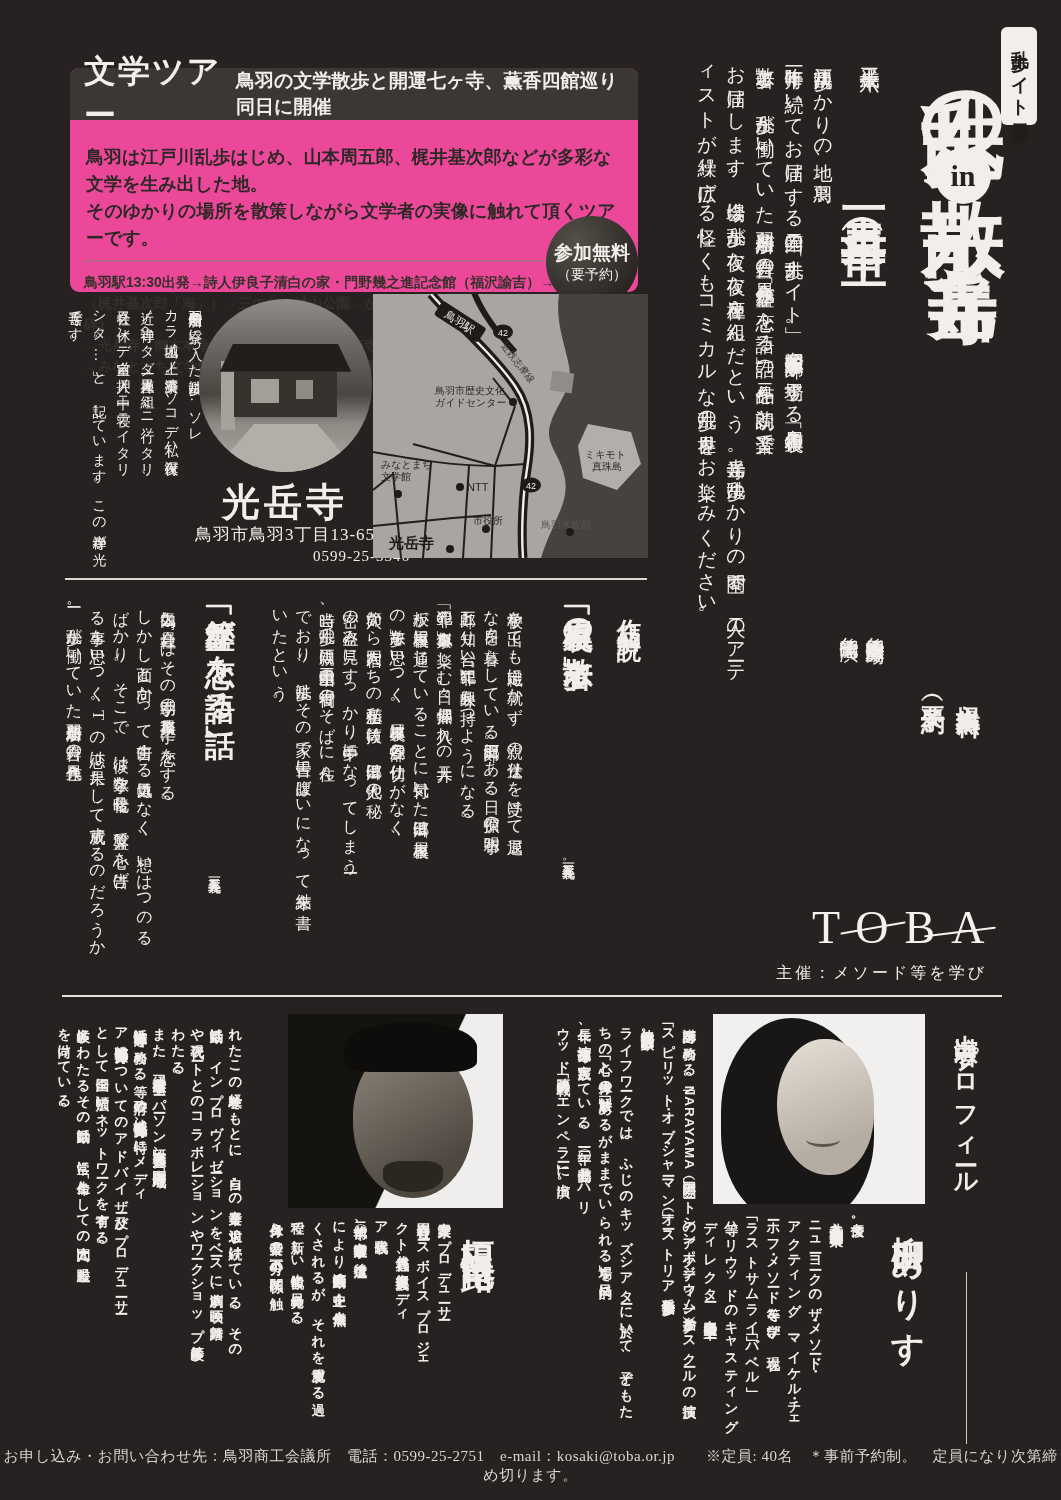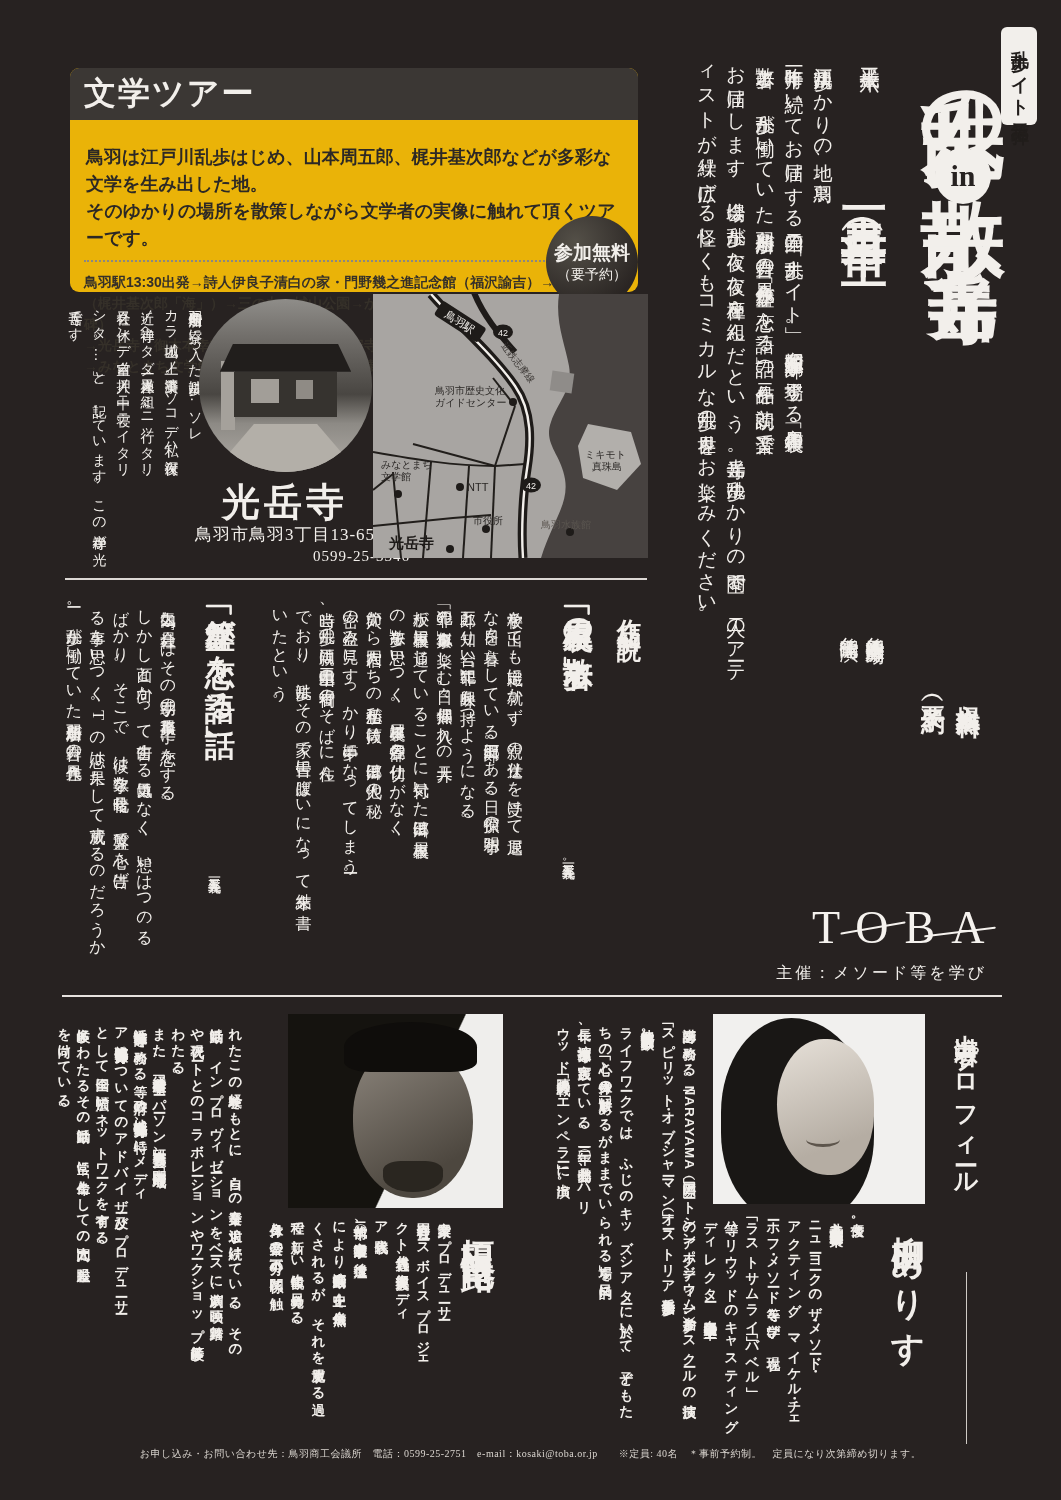--- a/index.html
+++ b/index.html
@@ -22,21 +22,21 @@
   .in-circle span{writing-mode:horizontal-tb;display:flex;width:56px;height:56px;align-items:center;
                   justify-content:center;font-size:30px;font-weight:700;color:#272221}
   
   .era{right:177px;top:52px;font-size:20px;letter-spacing:1px}
   .day{right:166px;top:182px;font-size:46px;letter-spacing:3px;font-weight:600}
   .times{right:173px;top:622px;font-size:19px;line-height:26px;letter-spacing:1px;height:240px}
   .admission{right:76px;top:686px;font-size:24px;line-height:35px;letter-spacing:2px;font-weight:700;height:150px}
   
   .intro{right:223px;top:53px;height:935px;font-size:19px;line-height:29px;letter-spacing:1px}
   
-  .tour{left:70px;top:68px;width:568px;height:224px;background:#eab308;border-radius:9px;color:#2c2825}
+  .tour{left:70px;top:68px;width:568px;height:224px;background:#ec4899;border-radius:9px;color:#2c2825}
   .tour-head{height:52px;background:#3b3734;border-radius:9px 9px 0 0;color:#f2efeb;
              display:flex;align-items:center;padding:0 14px;gap:14px}
   .tour-head .th1{font-size:32px;font-weight:700;letter-spacing:2px}
   .tour-head .th2{font-size:19px;font-weight:700}
   .tour-desc{padding:24px 16px 6px;font-size:18px;line-height:27px;font-weight:600}
   .tour-dots{margin:2px 14px;border-top:2px dotted #8a8784}
   .tour-itin{padding:8px 14px;font-size:14px;line-height:21px;color:#353029;font-weight:600}
   .tour-badge{left:546px;top:216px;width:92px;height:92px;border-radius:50%;
               background:radial-gradient(circle at 32% 28%,#545048,#2a2523 75%);
               display:flex;flex-direction:column;align-items:center;justify-content:center;color:#f2efeb}
@@ -93,21 +93,21 @@
   .pm-hair{position:absolute;left:26%;top:4%;width:62%;height:26%;background:#0f0d0b;border-radius:50% 50% 20% 20%}
   .pm-beard{position:absolute;left:44%;top:76%;width:28%;height:16%;background:#2a2620;border-radius:30% 30% 50% 50%}
   .name1{right:131px;top:1210px;font-size:33px;font-weight:700;letter-spacing:6px}
   .name2{right:561px;top:1210px;font-size:35px;font-weight:700;letter-spacing:7px}
   .bio{font-family:"Liberation Sans","DejaVu Sans",sans-serif;font-weight:600;font-size:13.5px;letter-spacing:1px}
   .bio1-intro{right:193px;top:1212px;height:236px;line-height:21px}
   .bio1-main{right:361px;top:1018px;height:432px;line-height:21px}
   .bio2-intro{right:606px;top:1212px;height:236px;line-height:21px}
   .bio2-main{right:816px;top:1018px;height:432px;line-height:19px}
   
-  .footer{left:0;right:0;top:1447px;text-align:center;font-size:10px;color:#dbd6d0;letter-spacing:0.5px}
+  .footer{left:0;right:0;top:1447px;text-align:center;font-size:15px;color:#dbd6d0;letter-spacing:0.5px}
 </style>
 </head>
 <body>
 
 <div id="canvas">
 
   <div class="abs v night-badge sans">乱歩ナイト第二弾</div>
 
   <div class="abs v title">
     <span class="t1">乱歩の散歩</span><span class="in-circle"><span>in</span></span><span class="t2">光岳寺</span>
@@ -122,20 +122,21 @@
 
   <div class="abs v pre intro">江戸川乱歩ゆかりの地、鳥羽。
 昨年十一月に続いてお届けする第二回の「乱歩ナイト」。名探偵明智小五郎が登場する名作「屋根裏の
 散歩者」と、乱歩が働いていた鳥羽造船所が舞台の異色作「算盤が恋を語る話」の二作品を朗読と音楽で
 お届けします。会場は乱歩が夜な夜な座禅を組んだという、光岳寺。乱歩ゆかりの空間で、二人のアーテ
 ィストが繰り広げる怪しくもコミカルな乱歩の世界をお楽しみください。</div>
 
   <div class="abs tour">
     <div class="tour-head">
       <span class="th1">文学ツアー</span>
+      <span class="th2">鳥羽の文学散歩と開運七ヶ寺、薫香四館巡り 同日に開催</span>
     </div>
     <div class="tour-desc pre">鳥羽は江戸川乱歩はじめ、山本周五郎、梶井基次郎などが多彩な文学を生み出した地。
 そのゆかりの場所を散策しながら文学者の実像に触れて頂くツアーです。</div>
     <div class="tour-dots"></div>
     <div class="tour-itin pre sans">鳥羽駅13:30出発→詩人伊良子清白の家・門野幾之進記念館（福沢諭吉）→相橋周辺
 （梶井基次郎「海」）→三の丸→城山公園→かどや→西念寺→金胎寺（松尾芭蕉の句碑）
 →光岳寺→御木本幸吉生誕→賀多神社→常安寺（山本周五郎「扇野」）
 →みなとまち文学館（乱歩館・幻影城、竹久夢二）16:00の行程で行ないます。</div>
   </div>
   <div class="abs tour-badge">

